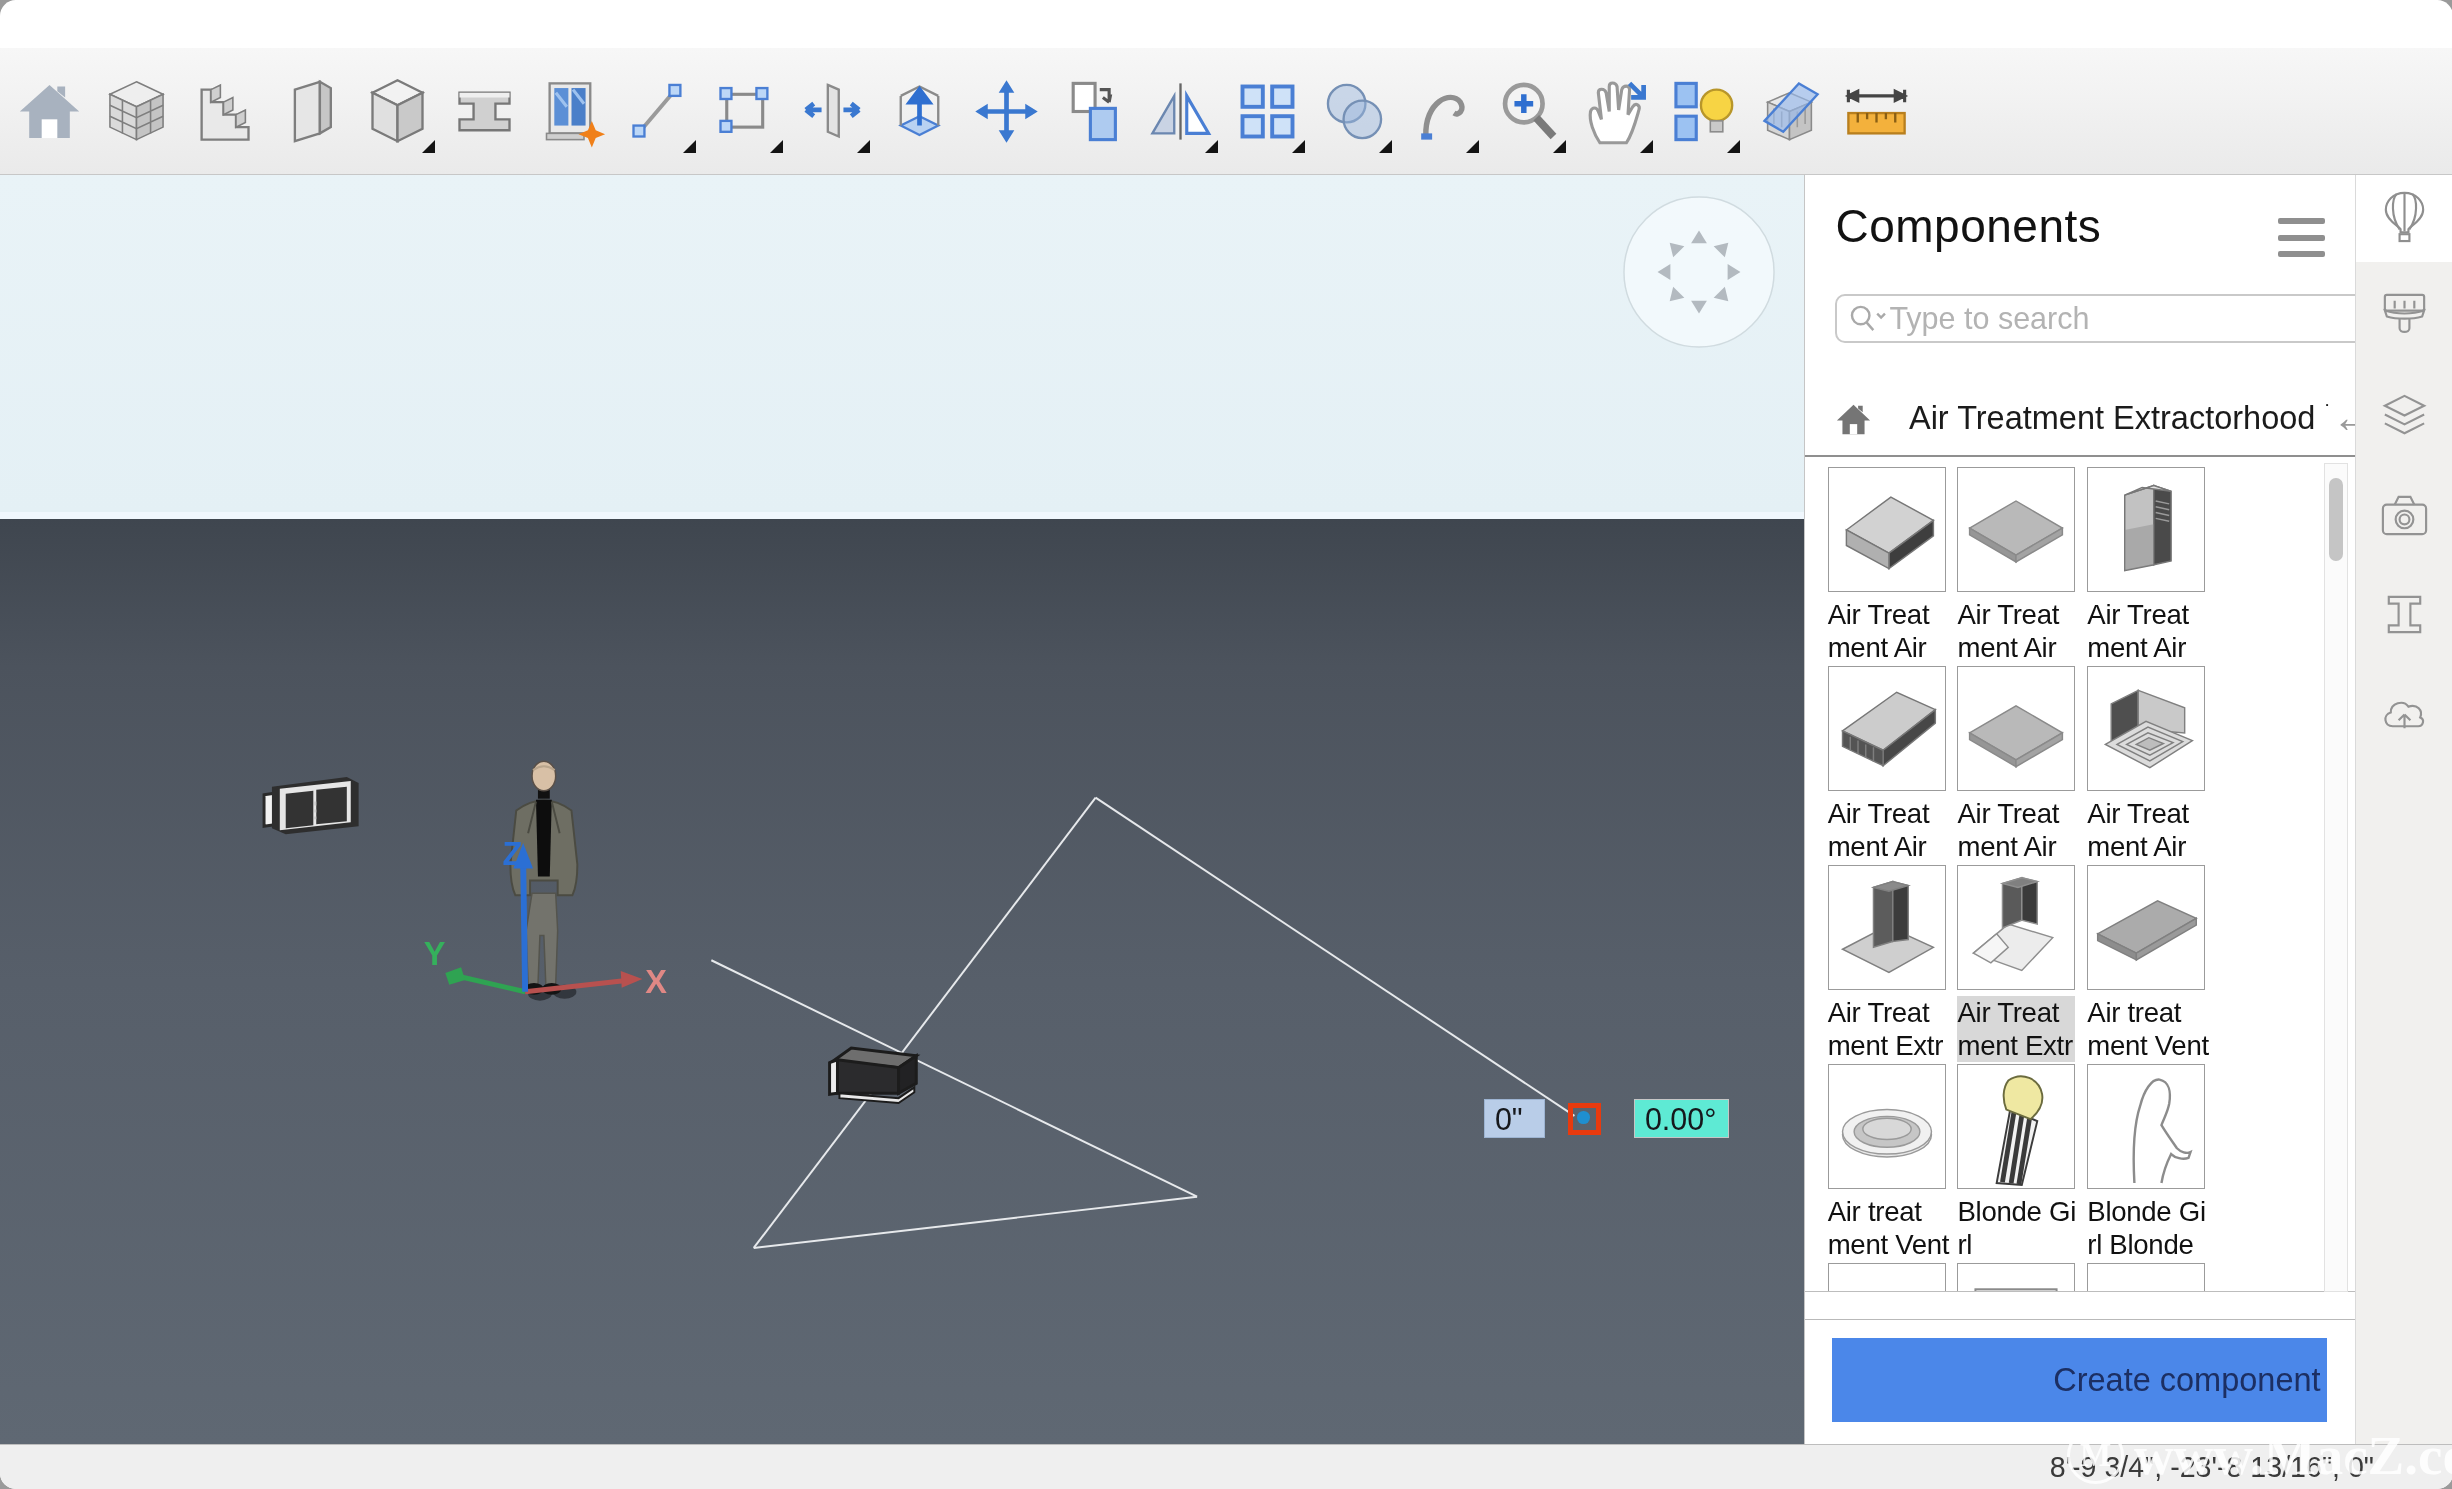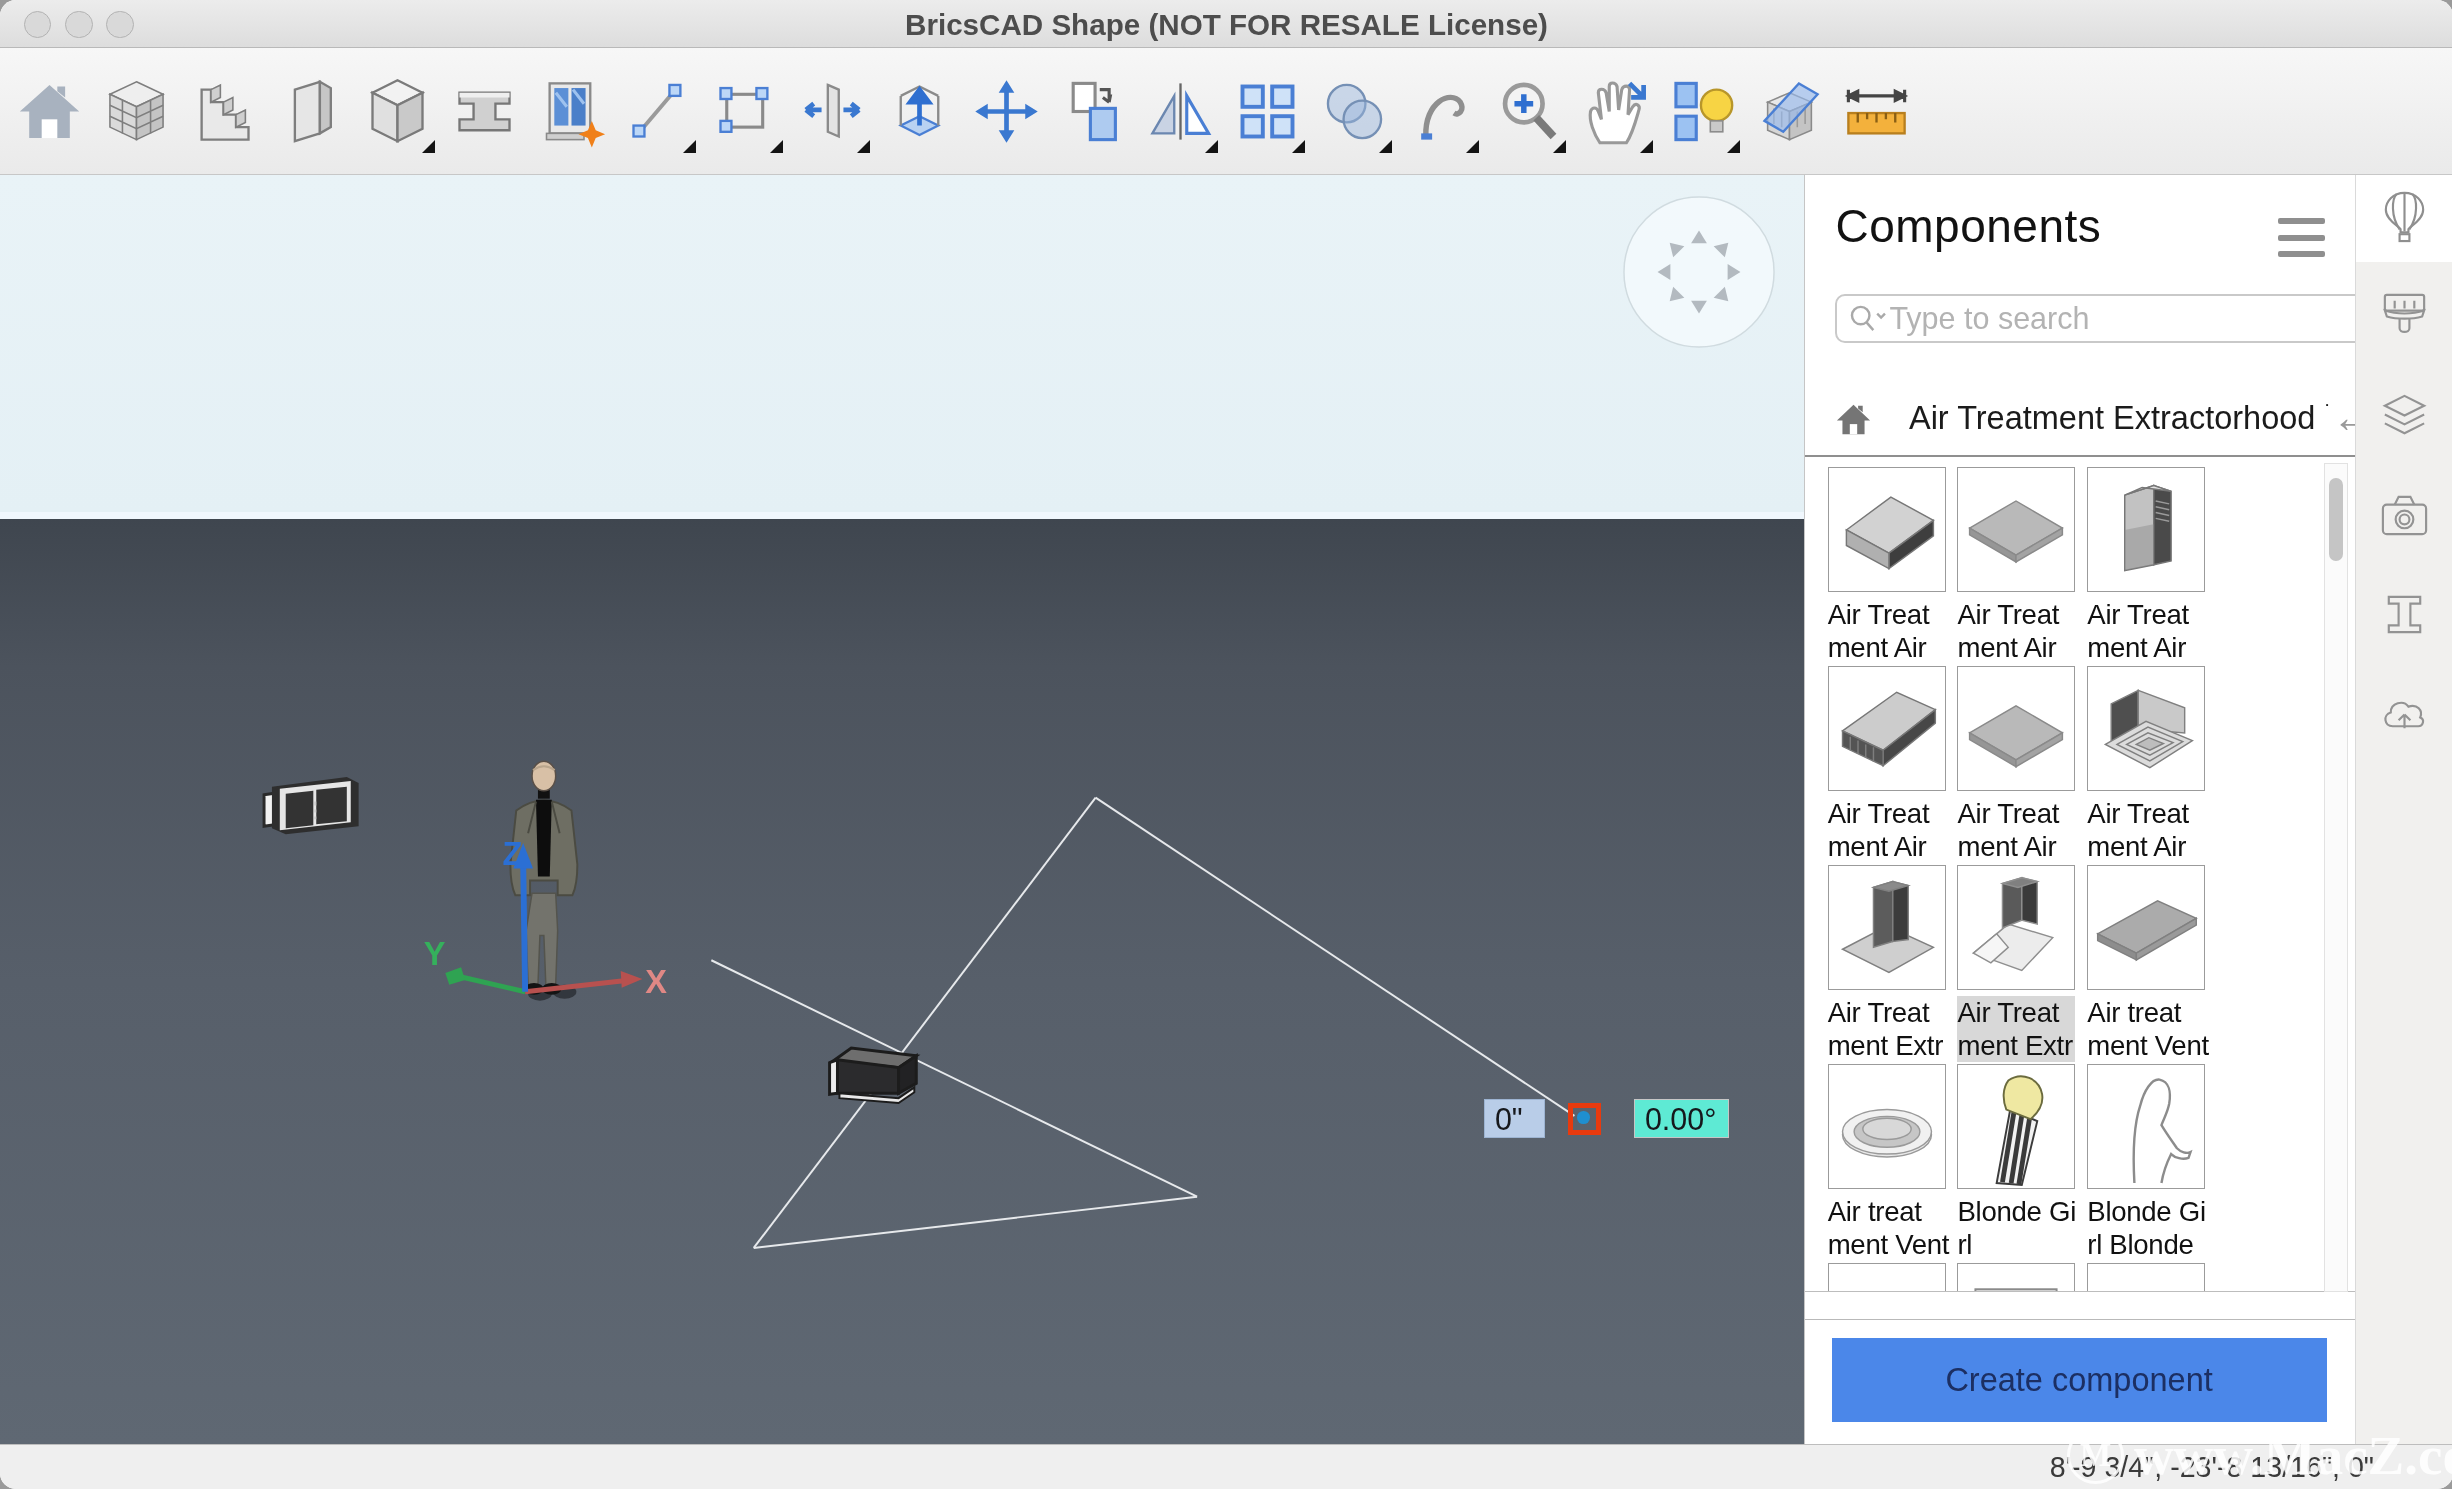--- a/index.html
+++ b/index.html
@@ -57,21 +57,21 @@
   .crow{position:absolute;left:22.7px;display:flex;gap:11.8px;justify-content:flex-end;}
   .citem{width:118px;}
   .thumb{width:118px;height:125px;border:1px solid #9b9b9b;background:#fff;box-sizing:border-box;}
   .thumb svg{width:100%;height:100%;}
   .clabel{margin-top:5.9px;font-size:27.6px;line-height:33px;color:#111;letter-spacing:-0.3px;white-space:nowrap;}
   .citem.sel .clabel{background:#d8d8d8;}
   .vscroll{position:absolute;left:519px;top:288px;width:23.6px;height:829px;background:#fbfbfb;border:1px solid #e2e2e2;box-sizing:border-box;}
   .vthumb{position:absolute;left:3.9px;top:13.8px;width:13.8px;height:83px;background:#c5c5c5;border-radius:6.9px;}
   .panel-div2{position:absolute;left:0;top:1144px;width:552px;height:1px;background:#b9b9b9;}
   .create-btn{position:absolute;left:26.6px;top:1163px;width:495px;height:84px;background:#4b87e9;border:none;
-    font-size:32.5px;color:#1c2f63;font-family:"Liberation Sans",sans-serif;cursor:pointer;}
+    font-size:32.5px;color:#1c2f63;font-family:"Liberation Sans",sans-serif;cursor:pointer;text-align:right;}
   
   .strip{position:absolute;left:2355px;top:175px;width:98px;height:1269px;background:#f1f0ee;border-left:1px solid #dadada;box-sizing:border-box;}
   .strip .active-bg{position:absolute;left:0;top:0;width:98px;height:87px;background:#ffffff;}
   .strip-icon{position:absolute;left:20.7px;width:55px;height:55px;}
   
   .statusbar{position:absolute;left:0;top:1444px;width:2453px;height:45px;background:#efefef;border-top:1px solid #bdbdbd;}
   .coords{position:absolute;right:79px;top:5.9px;font-size:28.6px;color:#3a3a3a;white-space:nowrap;}
   .watermark{position:absolute;left:2067px;top:1424px;display:flex;align-items:center;gap:9.9px;
     color:rgba(255,255,255,.85);z-index:50;pointer-events:none;}
   .wm-logo{width:51px;height:51px;border:3.9px solid rgba(255,255,255,.85);border-radius:50%;
@@ -163,26 +163,20 @@
       <rect x="16" y="30" width="88" height="74" fill="#d9d9d9"></rect>
       <rect x="24" y="38" width="34" height="52" fill="#eef4fb"></rect>
       <rect x="62" y="38" width="34" height="52" fill="#eef4fb"></rect>
       <rect x="12" y="104" width="96" height="6" fill="#c4c4c4"></rect>
     </g>
   </defs>
 </svg>
 
 <div class="window">
 
-  <div class="titlebar">
-    <span class="tl" style="left:23.6px"></span>
-    <span class="tl" style="left:65px"></span>
-    <span class="tl" style="left:106px"></span>
-    <div class="title-text">BricsCAD Shape (NOT FOR RESALE License)</div>
-  </div>
 
   <div class="toolbar">
     <div class="tbi">
         <svg viewBox="0 0 48 48">
           <path d="M24 7 L43 24 H37 V41 H11 V24 H5 Z" fill="#a8b2bf"></path>
           <path d="M29 8 h5 v7 l-5 -4 Z" fill="#a8b2bf"></path>
           <rect x="19" y="29" width="10" height="12" fill="#fff"></rect>
         </svg>
       </div>
     <div class="tbi">

